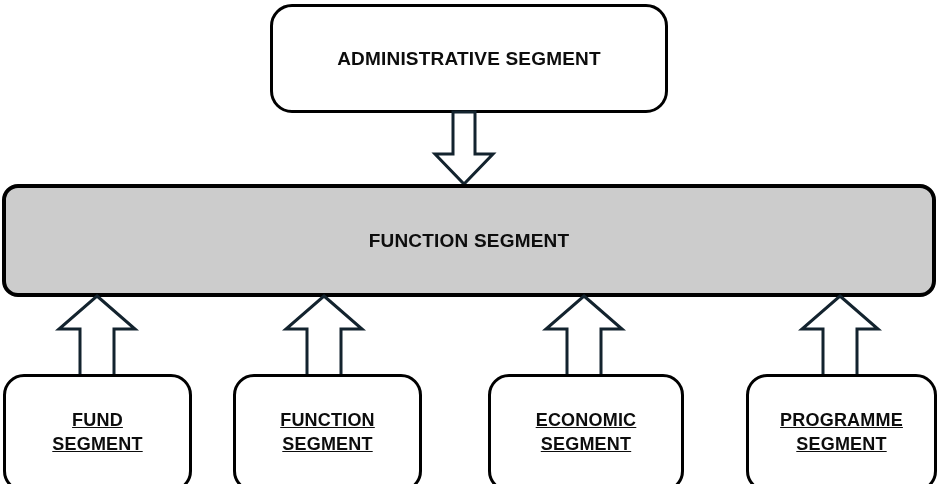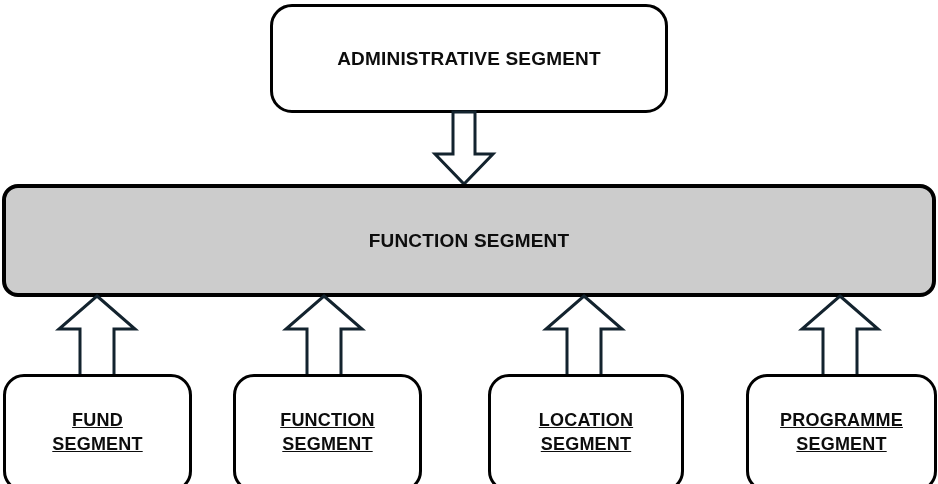--- a/index.html
+++ b/index.html
@@ -134,21 +134,21 @@
     <span class="node-label">FUND
 SEGMENT</span>
   </div>
 
   <div class="node-box leaf-box" id="function-box">
     <span class="node-label">FUNCTION
 SEGMENT</span>
   </div>
 
   <div class="node-box leaf-box" id="programme-box">
-    <span class="node-label">LOCATION
+    <span class="node-label">ECONOMIC
 SEGMENT</span>
   </div>
 
   <div class="node-box leaf-box" id="location-box">
     <span class="node-label">PROGRAMME
 SEGMENT</span>
   </div>
 
 </div>
 

